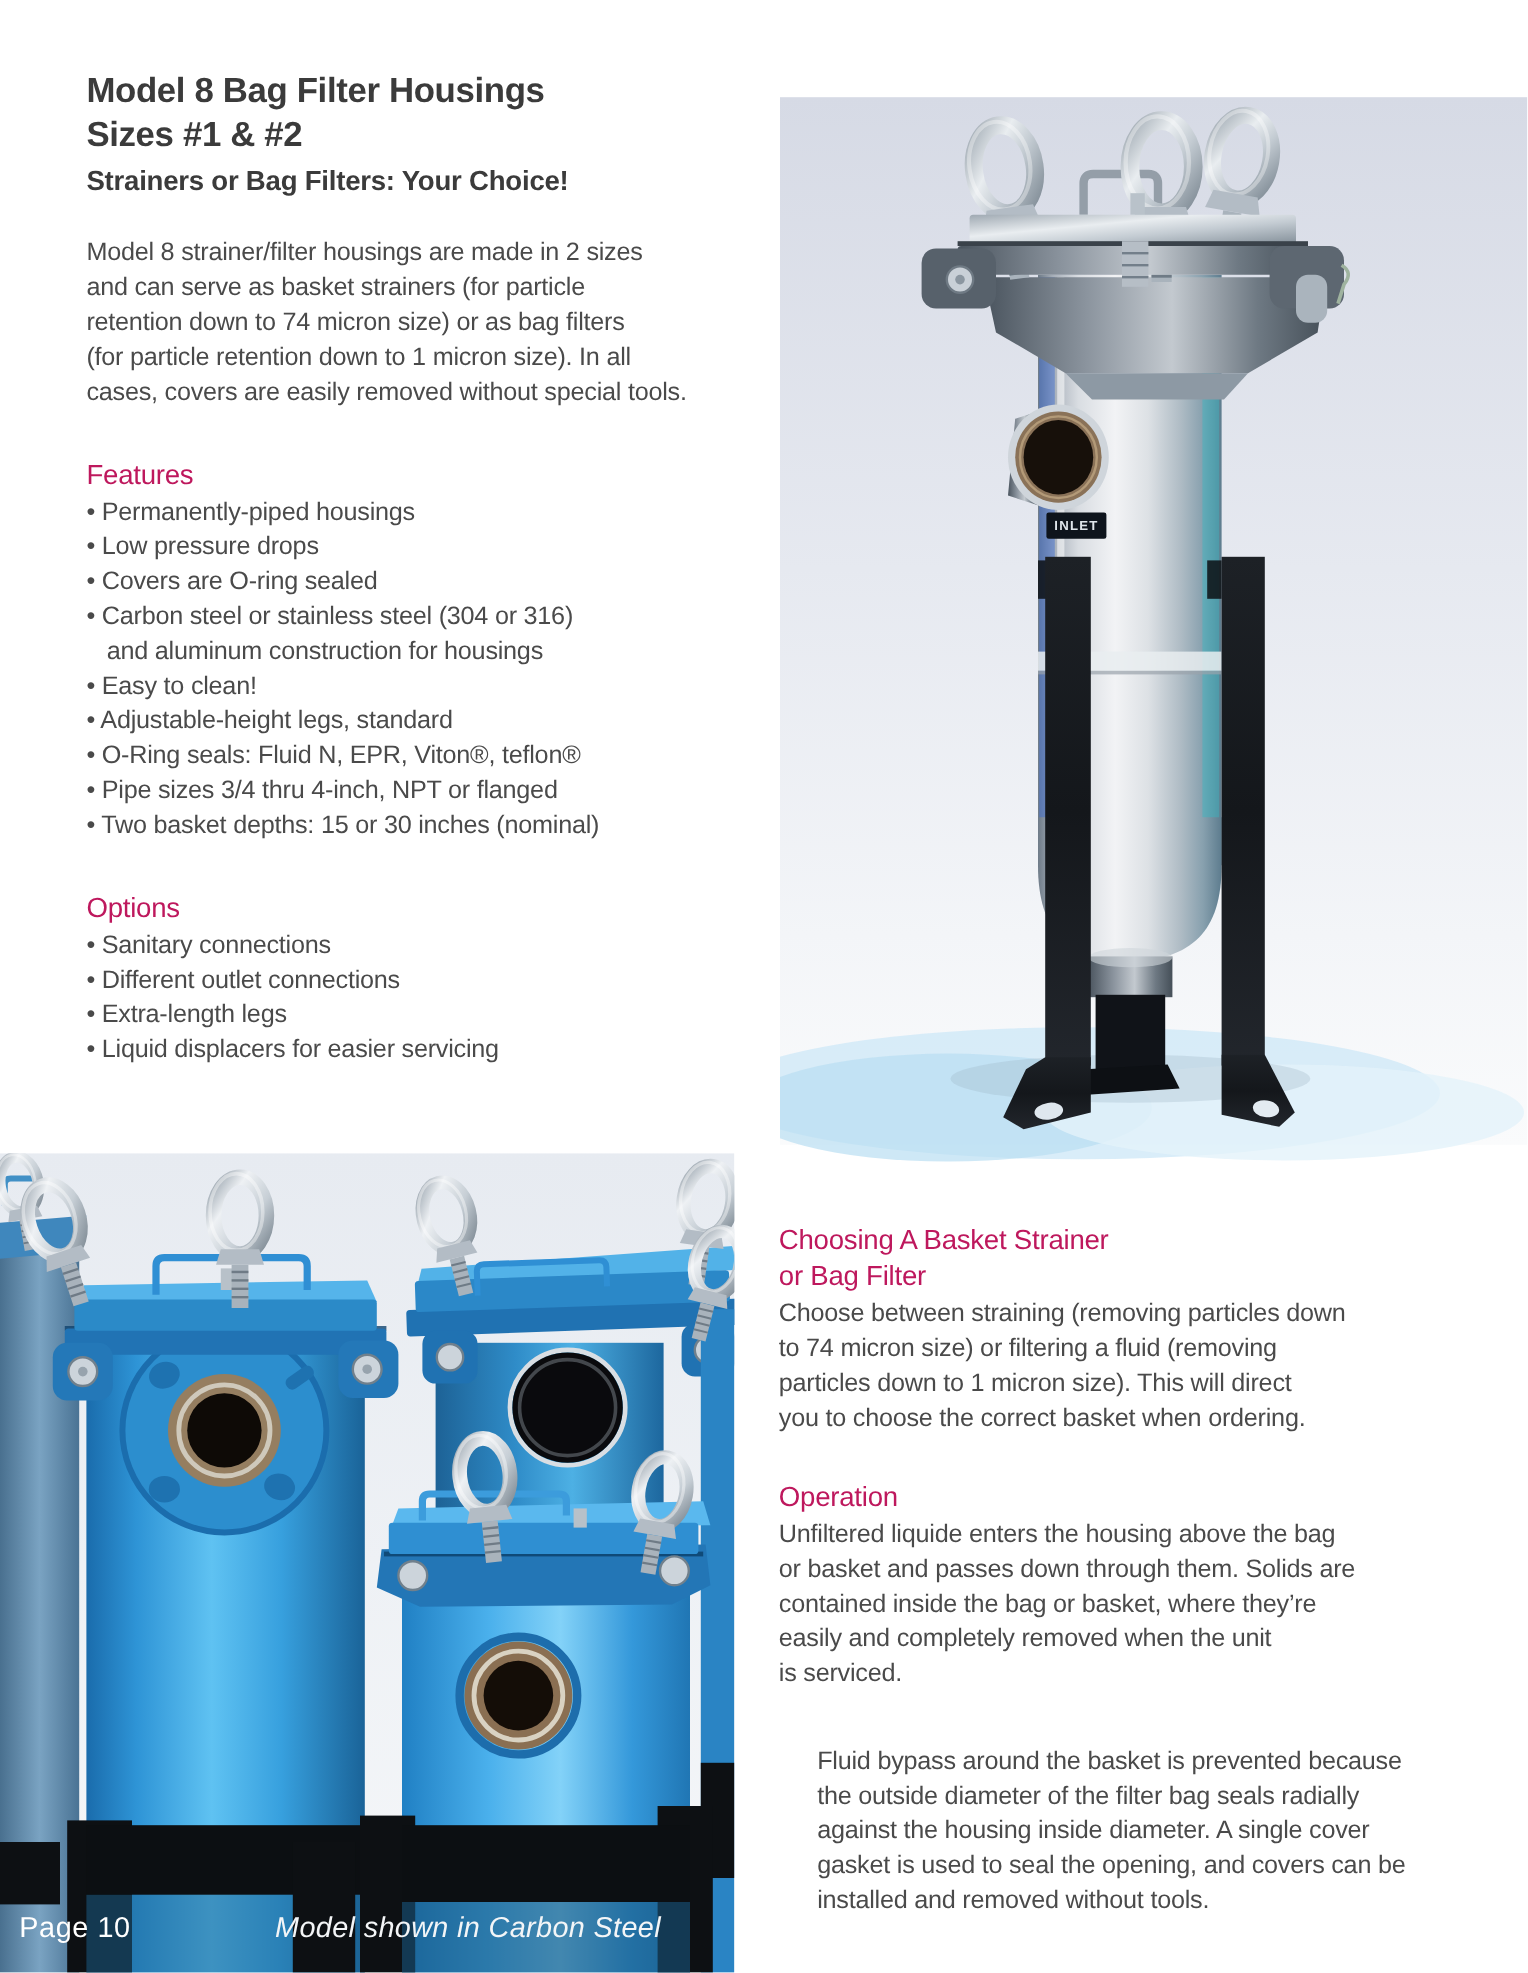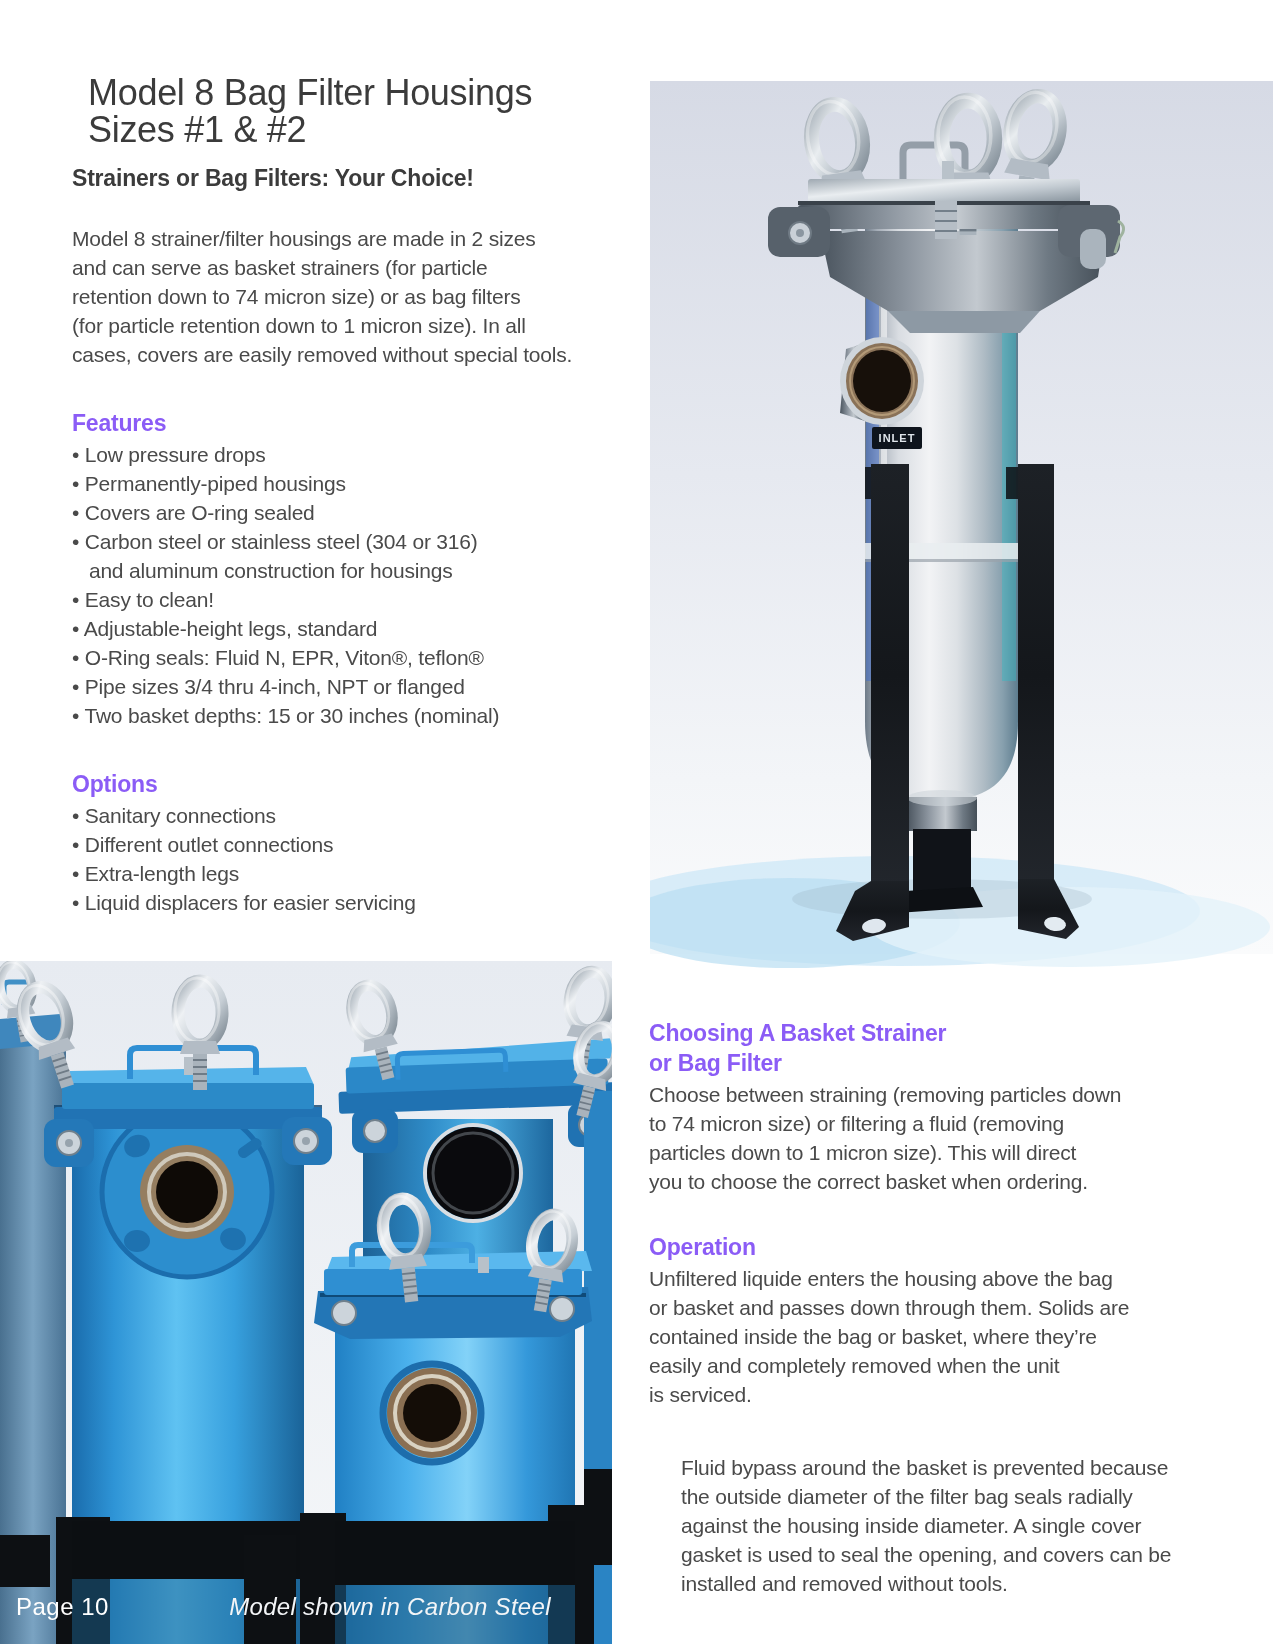--- a/index.html
+++ b/index.html
@@ -4,34 +4,34 @@
 <style>
   html,body { margin:0; padding:0; background:#ffffff; }
   .page {
     position:relative; width:1273px; height:1644px; background:#ffffff;
     font-family:"Liberation Sans","DejaVu Sans",sans-serif; color:#4a4a4a;
     overflow:hidden;
   }
   
   .left-col { position:absolute; left:72px; top:58px; width:575px; }
   .title {
-    margin:16px; font-size:36px; line-height:37px; font-weight:normal;
+    margin:0; font-size:29px; line-height:37px; font-weight:bold;
     color:#3b3b3b; letter-spacing:-0.3px; white-space:pre-line;
   }
   .subtitle {
     margin:4px 0 0 0; font-size:23px; line-height:28px; font-weight:bold;
     color:#3b3b3b; letter-spacing:-0.2px;
   }
   .intro {
     margin:32px 0 0 0; font-size:21px; line-height:29px;
     letter-spacing:-0.2px; white-space:pre-line;
   }
   .section-heading {
-    margin:40px 0 2px 0; font-size:23px; line-height:29px; font-weight:bold;
-    color:#8b5cf6; letter-spacing:-0.2px;
+    margin:40px 0 2px 0; font-size:23px; line-height:29px; font-weight:normal;
+    color:#be185d; letter-spacing:-0.2px;
   }
   ul.plain { list-style:none; margin:0; padding:0; font-size:21px; line-height:29px; letter-spacing:-0.2px; }
   ul.plain li { white-space:pre-wrap; }
   ul.plain li::before { content:"• "; }
   
   .right-col { position:absolute; left:649px; top:1018px; width:560px; }
   .right-col .section-heading { margin:0 0 2px 0; white-space:pre-line; line-height:30px; }
   .right-col .section-heading.spaced { margin-top:36px; }
   .right-col p { margin:2px 0 0 0; font-size:21px; line-height:29px; letter-spacing:-0.2px; white-space:pre-line; }
   .right-col p.spaced { margin-top:44px;margin-left:32px; }
@@ -61,22 +61,22 @@
 Sizes #1 &amp; #2</h1>
     <div class="subtitle">Strainers or Bag Filters: Your Choice!</div>
     <p class="intro">Model 8 strainer/filter housings are made in 2 sizes
 and can serve as basket strainers (for particle
 retention down to 74 micron size) or as bag filters
 (for particle retention down to 1 micron size). In all
 cases, covers are easily removed without special tools.</p>
 
     <div class="section-heading">Features</div>
     <ul class="plain">
+        <li>Permanently-piped housings</li>
         <li>Low pressure drops</li>
-        <li>Permanently-piped housings</li>
         <li>Covers are O-ring sealed</li>
         <li>Carbon steel or stainless steel (304 or 316)
    and aluminum construction for housings</li>
         <li>Easy to clean!</li>
         <li>Adjustable-height legs, standard</li>
         <li>O-Ring seals: Fluid N, EPR, Viton®, teflon®</li>
         <li>Pipe sizes 3/4 thru 4-inch, NPT or flanged</li>
         <li>Two basket depths: 15 or 30 inches (nominal)</li>
       </ul>
 

